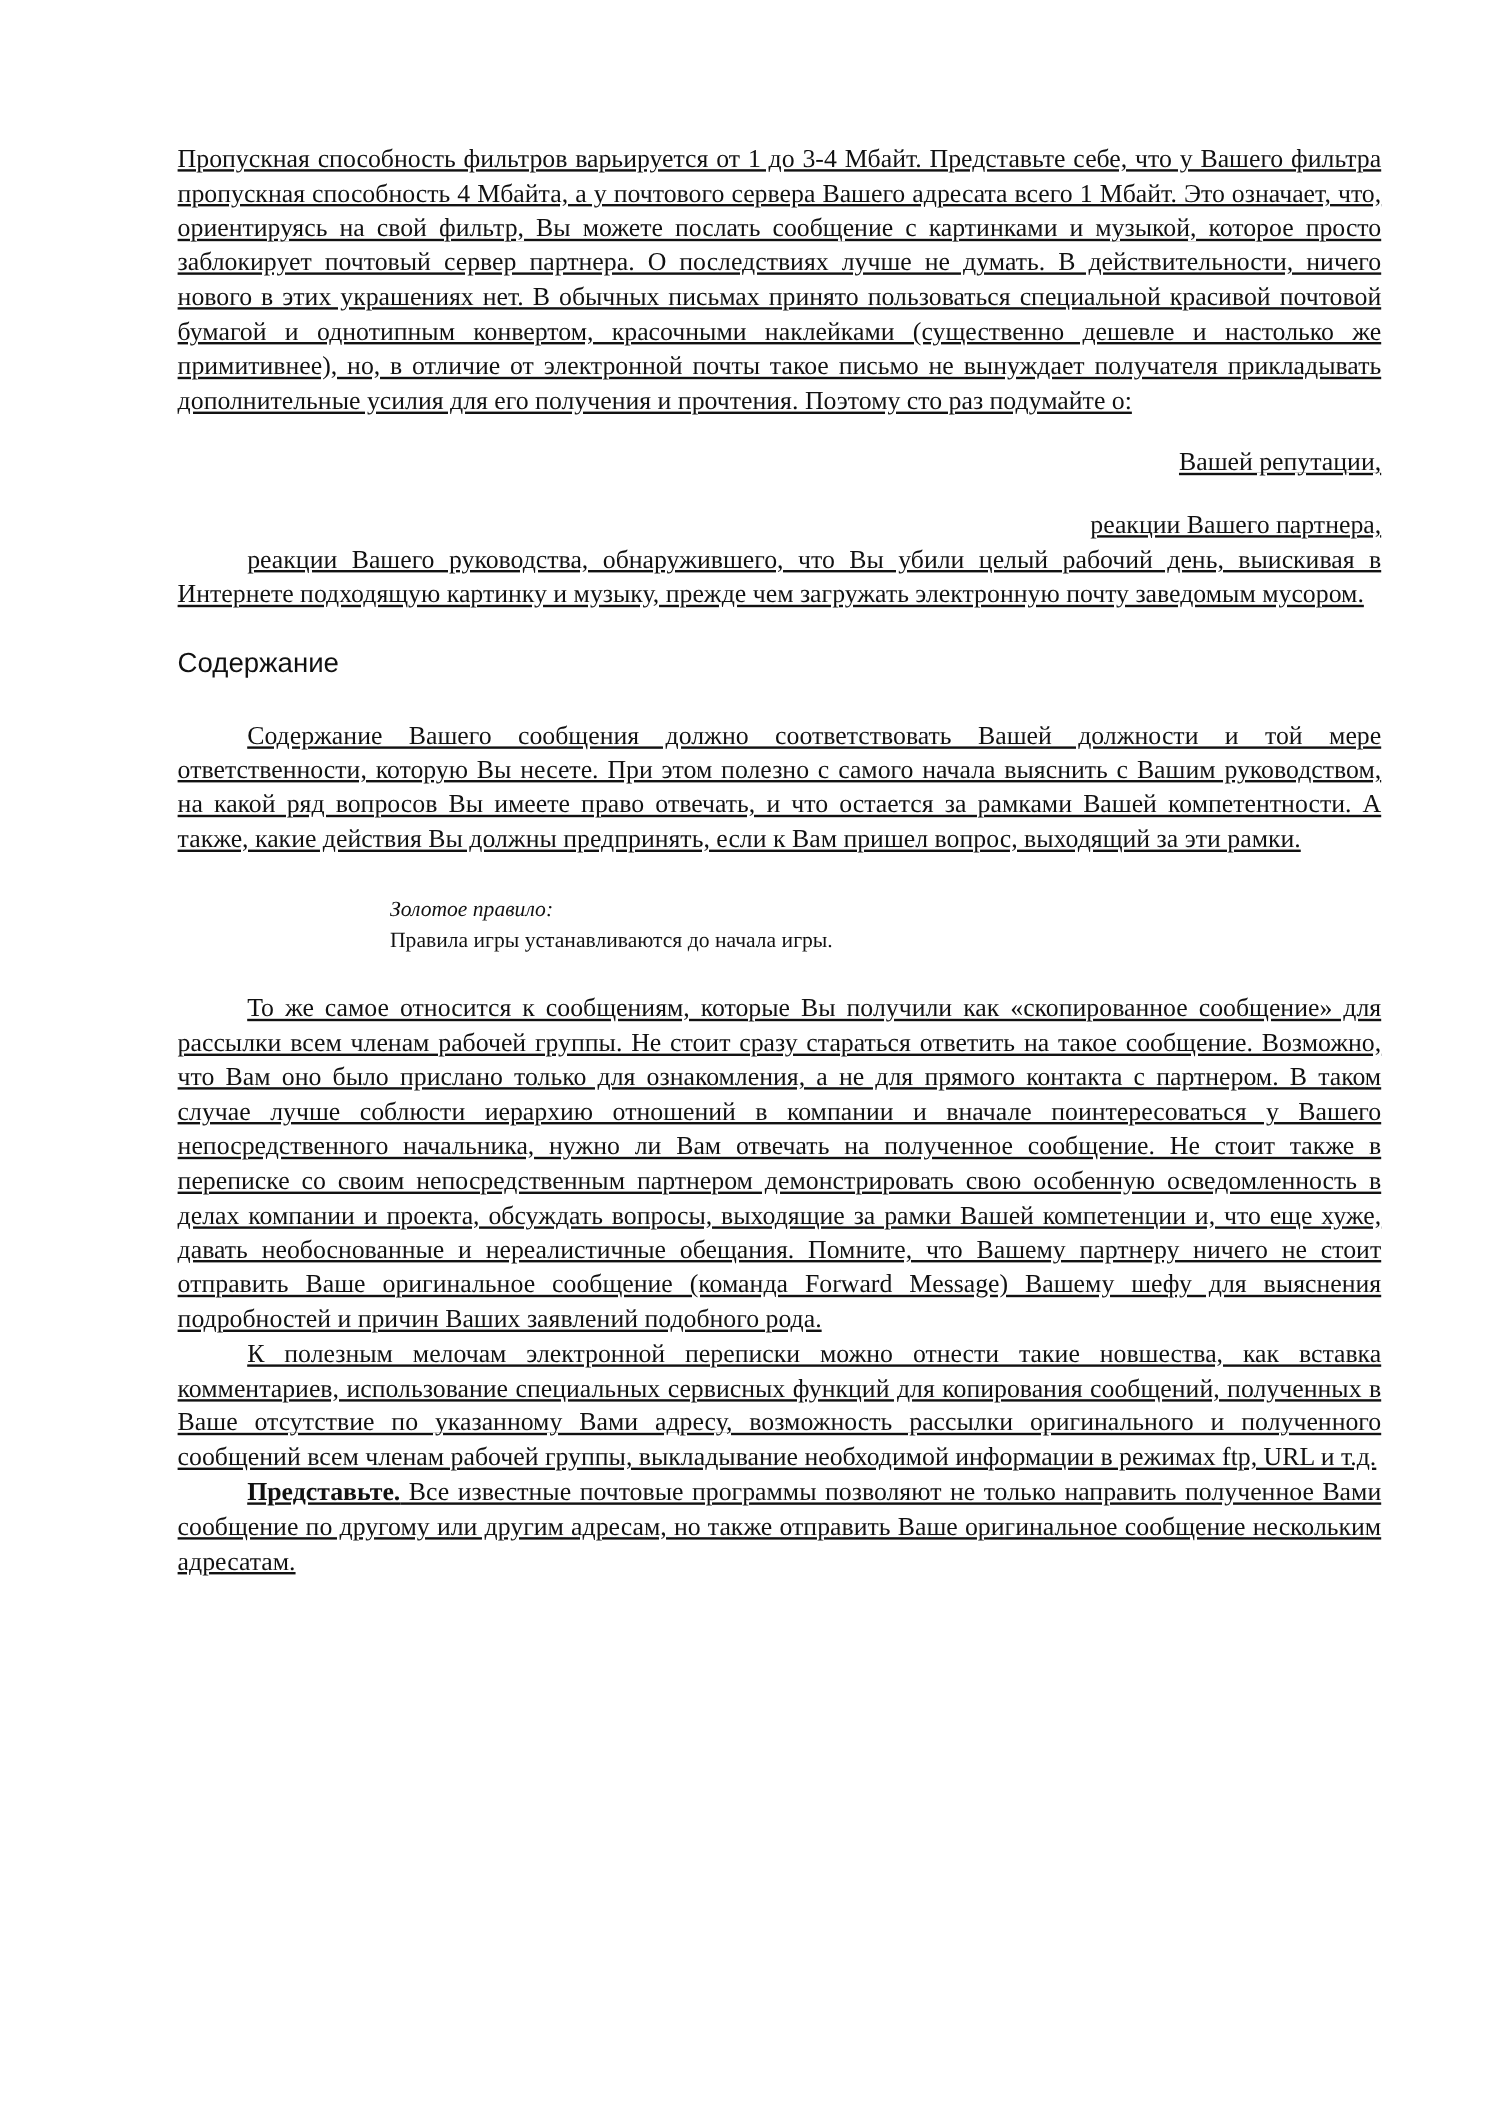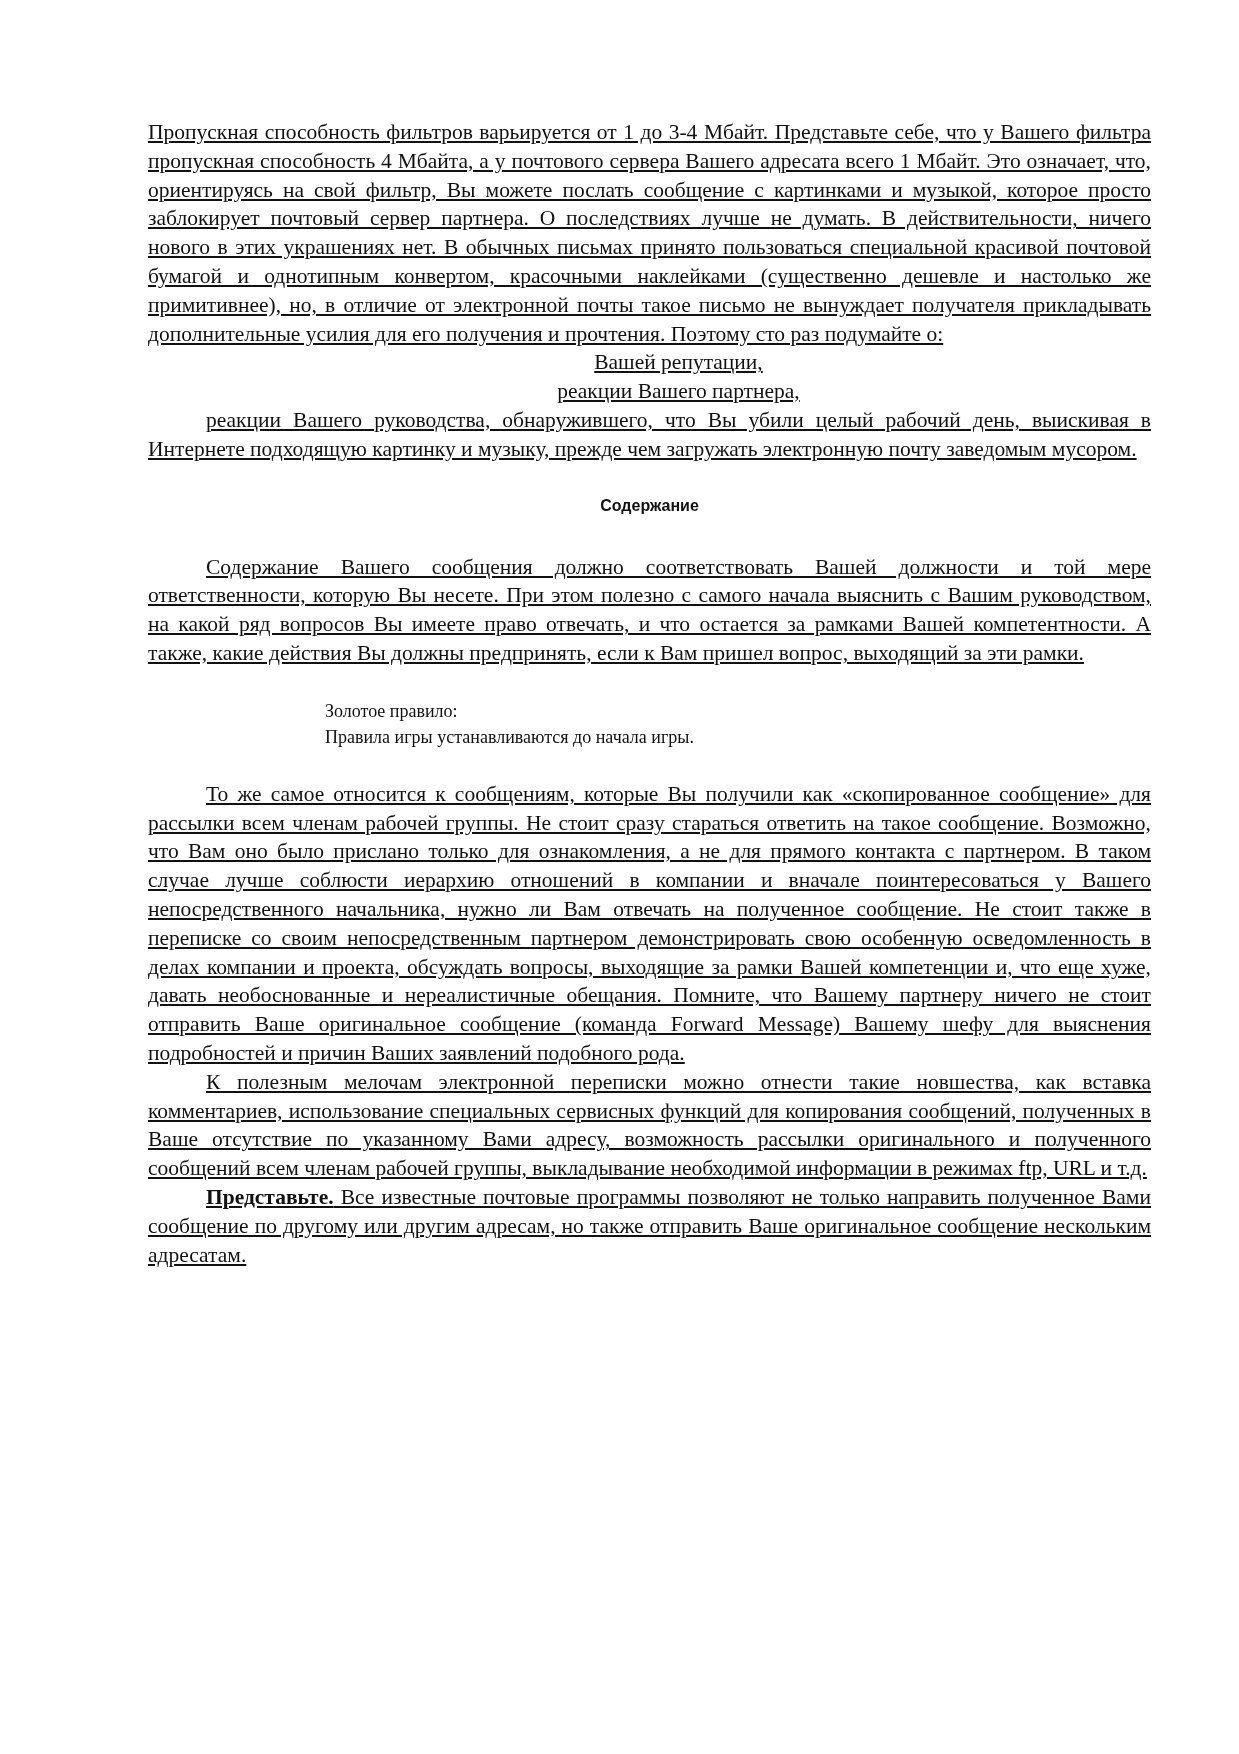--- a/index.html
+++ b/index.html
@@ -3,29 +3,29 @@
 <meta charset="utf-8">
 <style>
   html, body { margin: 0; padding: 0; background: #ffffff; }
   body { width: 1239px; height: 1754px; position: relative; overflow: hidden; }
   .page {
     position: absolute; left: 148px; top: 118px; width: 1003px;
     font-family: "Liberation Serif", serif; font-size: 21.5px; line-height: 28.8px; color: #111;
   }
   p { margin: 0; text-align: justify; text-decoration: underline; }
   .indent { text-indent: 58px; }
-  .list-line { padding-left: 58px; text-align: center; }
+  .list-line { padding-left: 58px; text-align: right; margin-top: 23px; }
   h2 {
-    font-family: "Liberation Sans", sans-serif; font-weight: bold; font-size: 16px;
-    text-align: center; margin: 0; line-height: 28px;
+    font-family: "Liberation Sans", sans-serif; font-weight: normal; font-size: 23px;
+    text-align: left; margin: 0; line-height: 28px;
   }
   .h-sod { margin-top: 28px; margin-bottom: 33px; }
   .h-pol { margin-top: 28px; margin-bottom: 33px; }
   .rule-block { margin: 30px 0 30px 177px; font-size: 18px; line-height: 26px; }
-  .rule-title { }
+  .rule-title { font-style: italic; }
   b { font-weight: bold; }
 </style>
 </head>
 <body>
 
 <div class="page">
   <p class="">Пропускная способность фильтров варьируется от 1 до 3-4 Мбайт. Представьте себе, что у Вашего фильтра пропускная способность 4 Мбайта, а у почтового сервера Вашего адресата всего 1 Мбайт. Это означает, что, ориентируясь на свой фильтр, Вы можете послать сообщение с картинками и музыкой, которое просто заблокирует почтовый сервер партнера. О последствиях лучше не думать. В действительности, ничего нового в этих украшениях нет. В обычных письмах принято пользоваться специальной красивой почтовой бумагой и однотипным конвертом, красочными наклейками (существенно дешевле и настолько же примитивнее), но, в отличие от электронной почты такое письмо не вынуждает получателя прикладывать дополнительные усилия для его получения и прочтения. Поэтому сто раз подумайте о:</p>
   <p class="list-line">Вашей репутации,</p>
   <p class="list-line">реакции Вашего партнера,</p>
   <p class="indent">реакции Вашего руководства, обнаружившего, что Вы убили целый рабочий день, выискивая в Интернете подходящую картинку и музыку, прежде чем загружать электронную почту заведомым мусором.</p>

